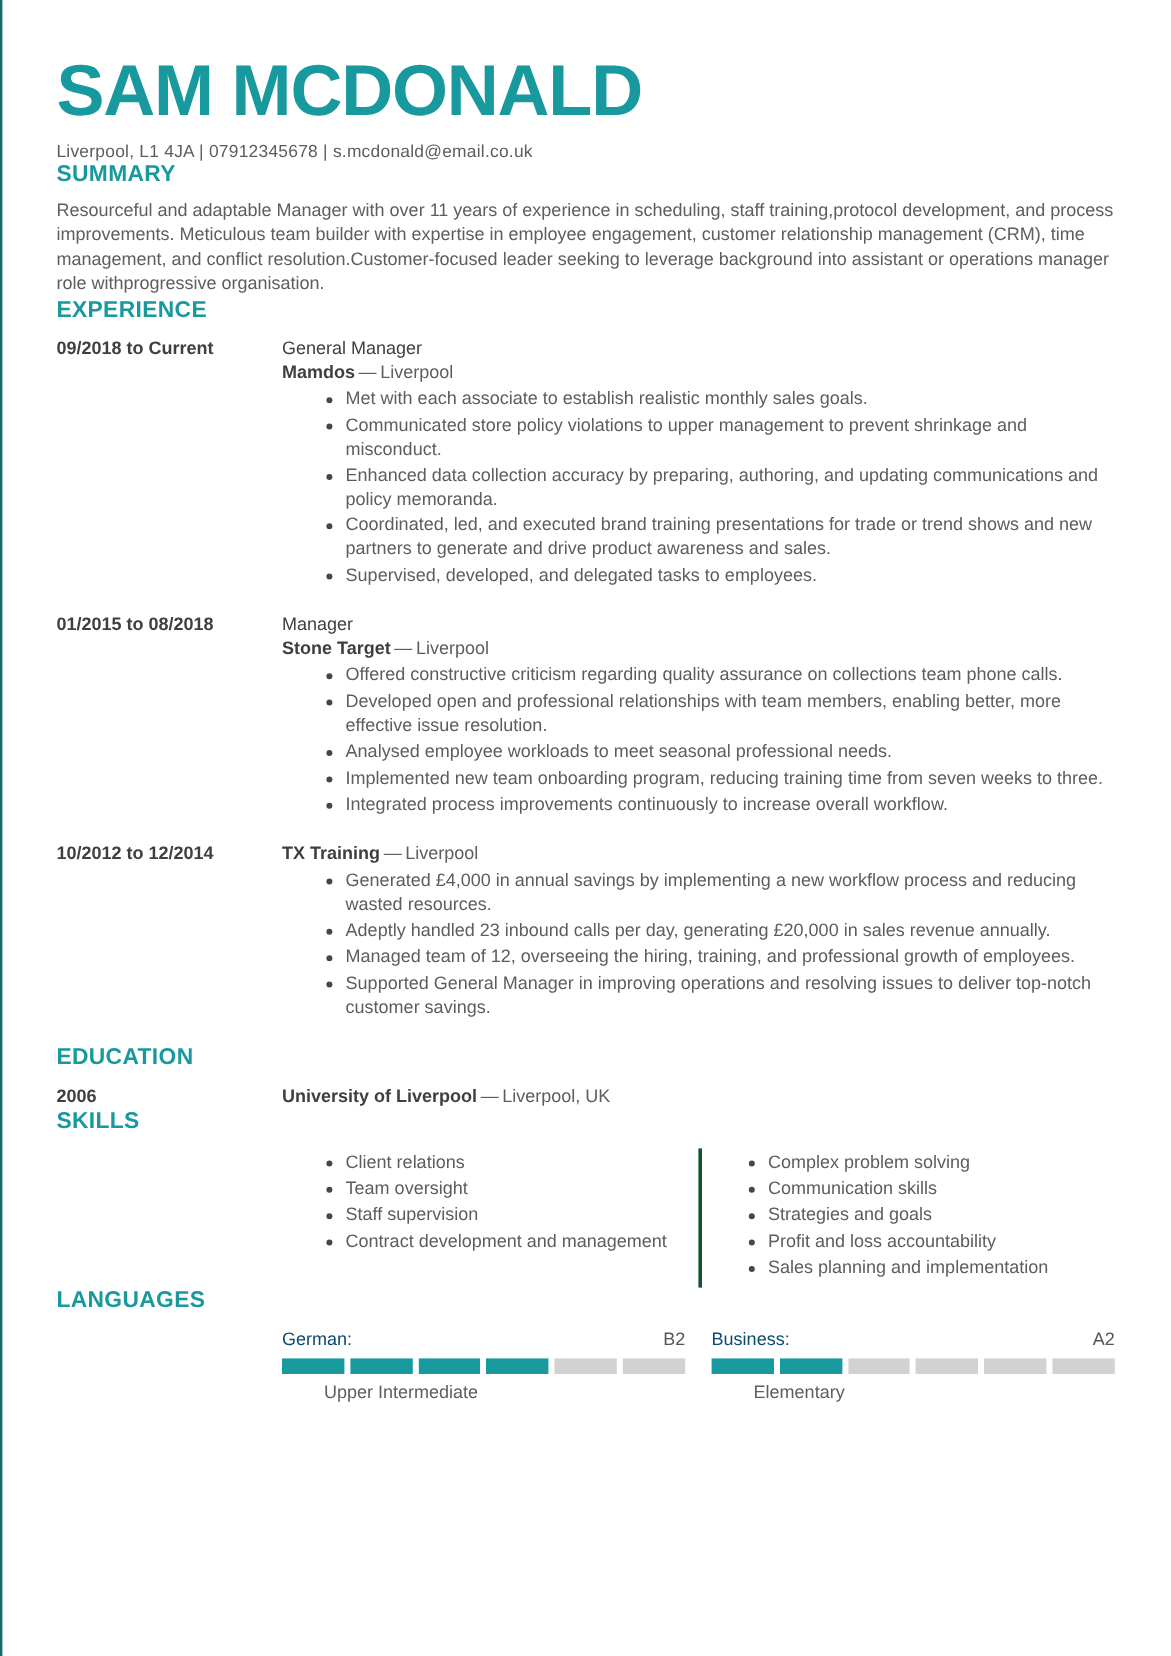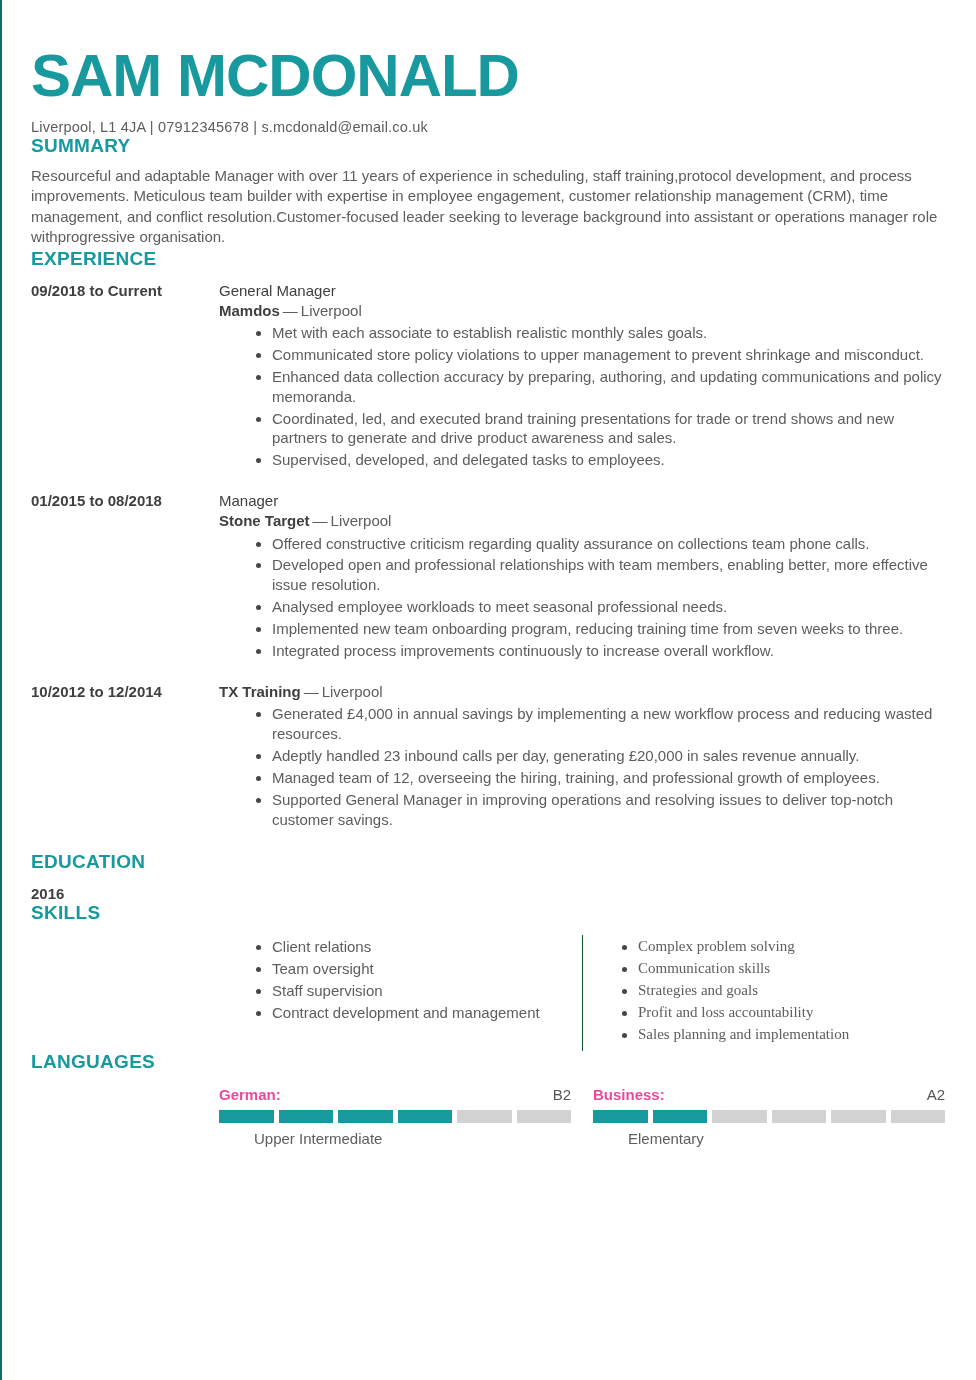--- a/index.html
+++ b/index.html
@@ -6,21 +6,21 @@
   html, body { margin: 0; padding: 0; }
   body {
     width: 976px; height: 1380px;
     background: #ffffff;
     font-family: "Liberation Sans", sans-serif;
     color: #5d5d5d;
     position: relative;
     overflow: hidden;
   }
   .edge-bar { position: absolute; left: 0; top: 0; width: 2px; height: 1380px; background: #156a6e; }
-  .page { padding: 0 31px; }
+  .page { padding: 0 47px; }
 
   .name {
     color: #18999e; font-weight: bold; font-size: 60px; line-height: 1;
     letter-spacing: -1px; margin: 46px 0 0 0;
   }
   .contact { margin-top: 13px; font-size: 14.5px; color: #5d5d5d; letter-spacing: 0.2px; }
 
   h2.section {
     color: #18999e; font-size: 19px; font-weight: bold; margin: 0; letter-spacing: 0.3px;
   }
@@ -45,27 +45,27 @@
   }
 
   .edu-h { margin-top: 17px; }
   .edu-row { display: grid; grid-template-columns: 188px 1fr; margin-top: 11px; }
   .edu-degree { font-weight: bold; color: #3f3f3f; font-size: 15px; line-height: 1.34; }
   .edu-school-line { font-size: 15px; line-height: 1.34; }
 
   .skills-h { margin-top: 25px; }
   .skills-grid { display: grid; grid-template-columns: 188px 1fr 1fr; margin-top: 11px; }
   .skills-col { padding-bottom: 4px; }
-  .skills-col2 { border-left: 1px solid #14532d; font-family: Liberation Serif, serif; }
+  .skills-col2 { border-left: 3px solid #14532d; }
   .skills-col2 ul.bullets { margin-left: 36px; }
 
   .lang-h { margin-top: 27px; }
   .lang-grid { margin-left: 188px; display: grid; grid-template-columns: 1fr 1fr; gap: 22px; margin-top: 13px; }
   .lang-head { display: flex; justify-content: space-between; align-items: baseline; font-size: 15px; }
-  .lang-name { font-weight: bold; color: #ec4899; }
+  .lang-name { font-weight: normal; color: #0c4a6e; }
   .lang-level { color: #555555; }
   .lang-bar { display: flex; gap: 5px; height: 13px; margin-top: 7px; }
   .seg { flex: 1; background: #d2d2d2; }
   .seg.filled { background: #18999e; }
   .lang-prof { margin-top: 7px; font-size: 15px; margin-left: 35px; }
 </style>
 </head>
 <body>
 
 <div class="edge-bar"></div>
@@ -118,22 +118,23 @@
           <li>Generated £4,000 in annual savings by implementing a new workflow process and reducing wasted resources.</li>
           <li>Adeptly handled 23 inbound calls per day, generating £20,000 in sales revenue annually.</li>
           <li>Managed team of 12, overseeing the hiring, training, and professional growth of employees.</li>
           <li>Supported General Manager in improving operations and resolving issues to deliver top-notch customer savings.</li>
         </ul>
     </div>
   </div>
 
   <h2 class="section edu-h">EDUCATION</h2>
   <div class="edu-row">
-    <div class="edu-year">2016</div>
+    <div class="edu-year">2006</div>
     <div>
+      <div class="edu-school-line"><span class="co">University of Liverpool</span><span class="dash">—</span><span>Liverpool, UK</span></div>
     </div>
   </div>
 
   <h2 class="section skills-h">SKILLS</h2>
   <div class="skills-grid">
     <div></div>
     <div class="skills-col">
       <ul class="bullets">
           <li>Client relations</li>
           <li>Team oversight</li>

